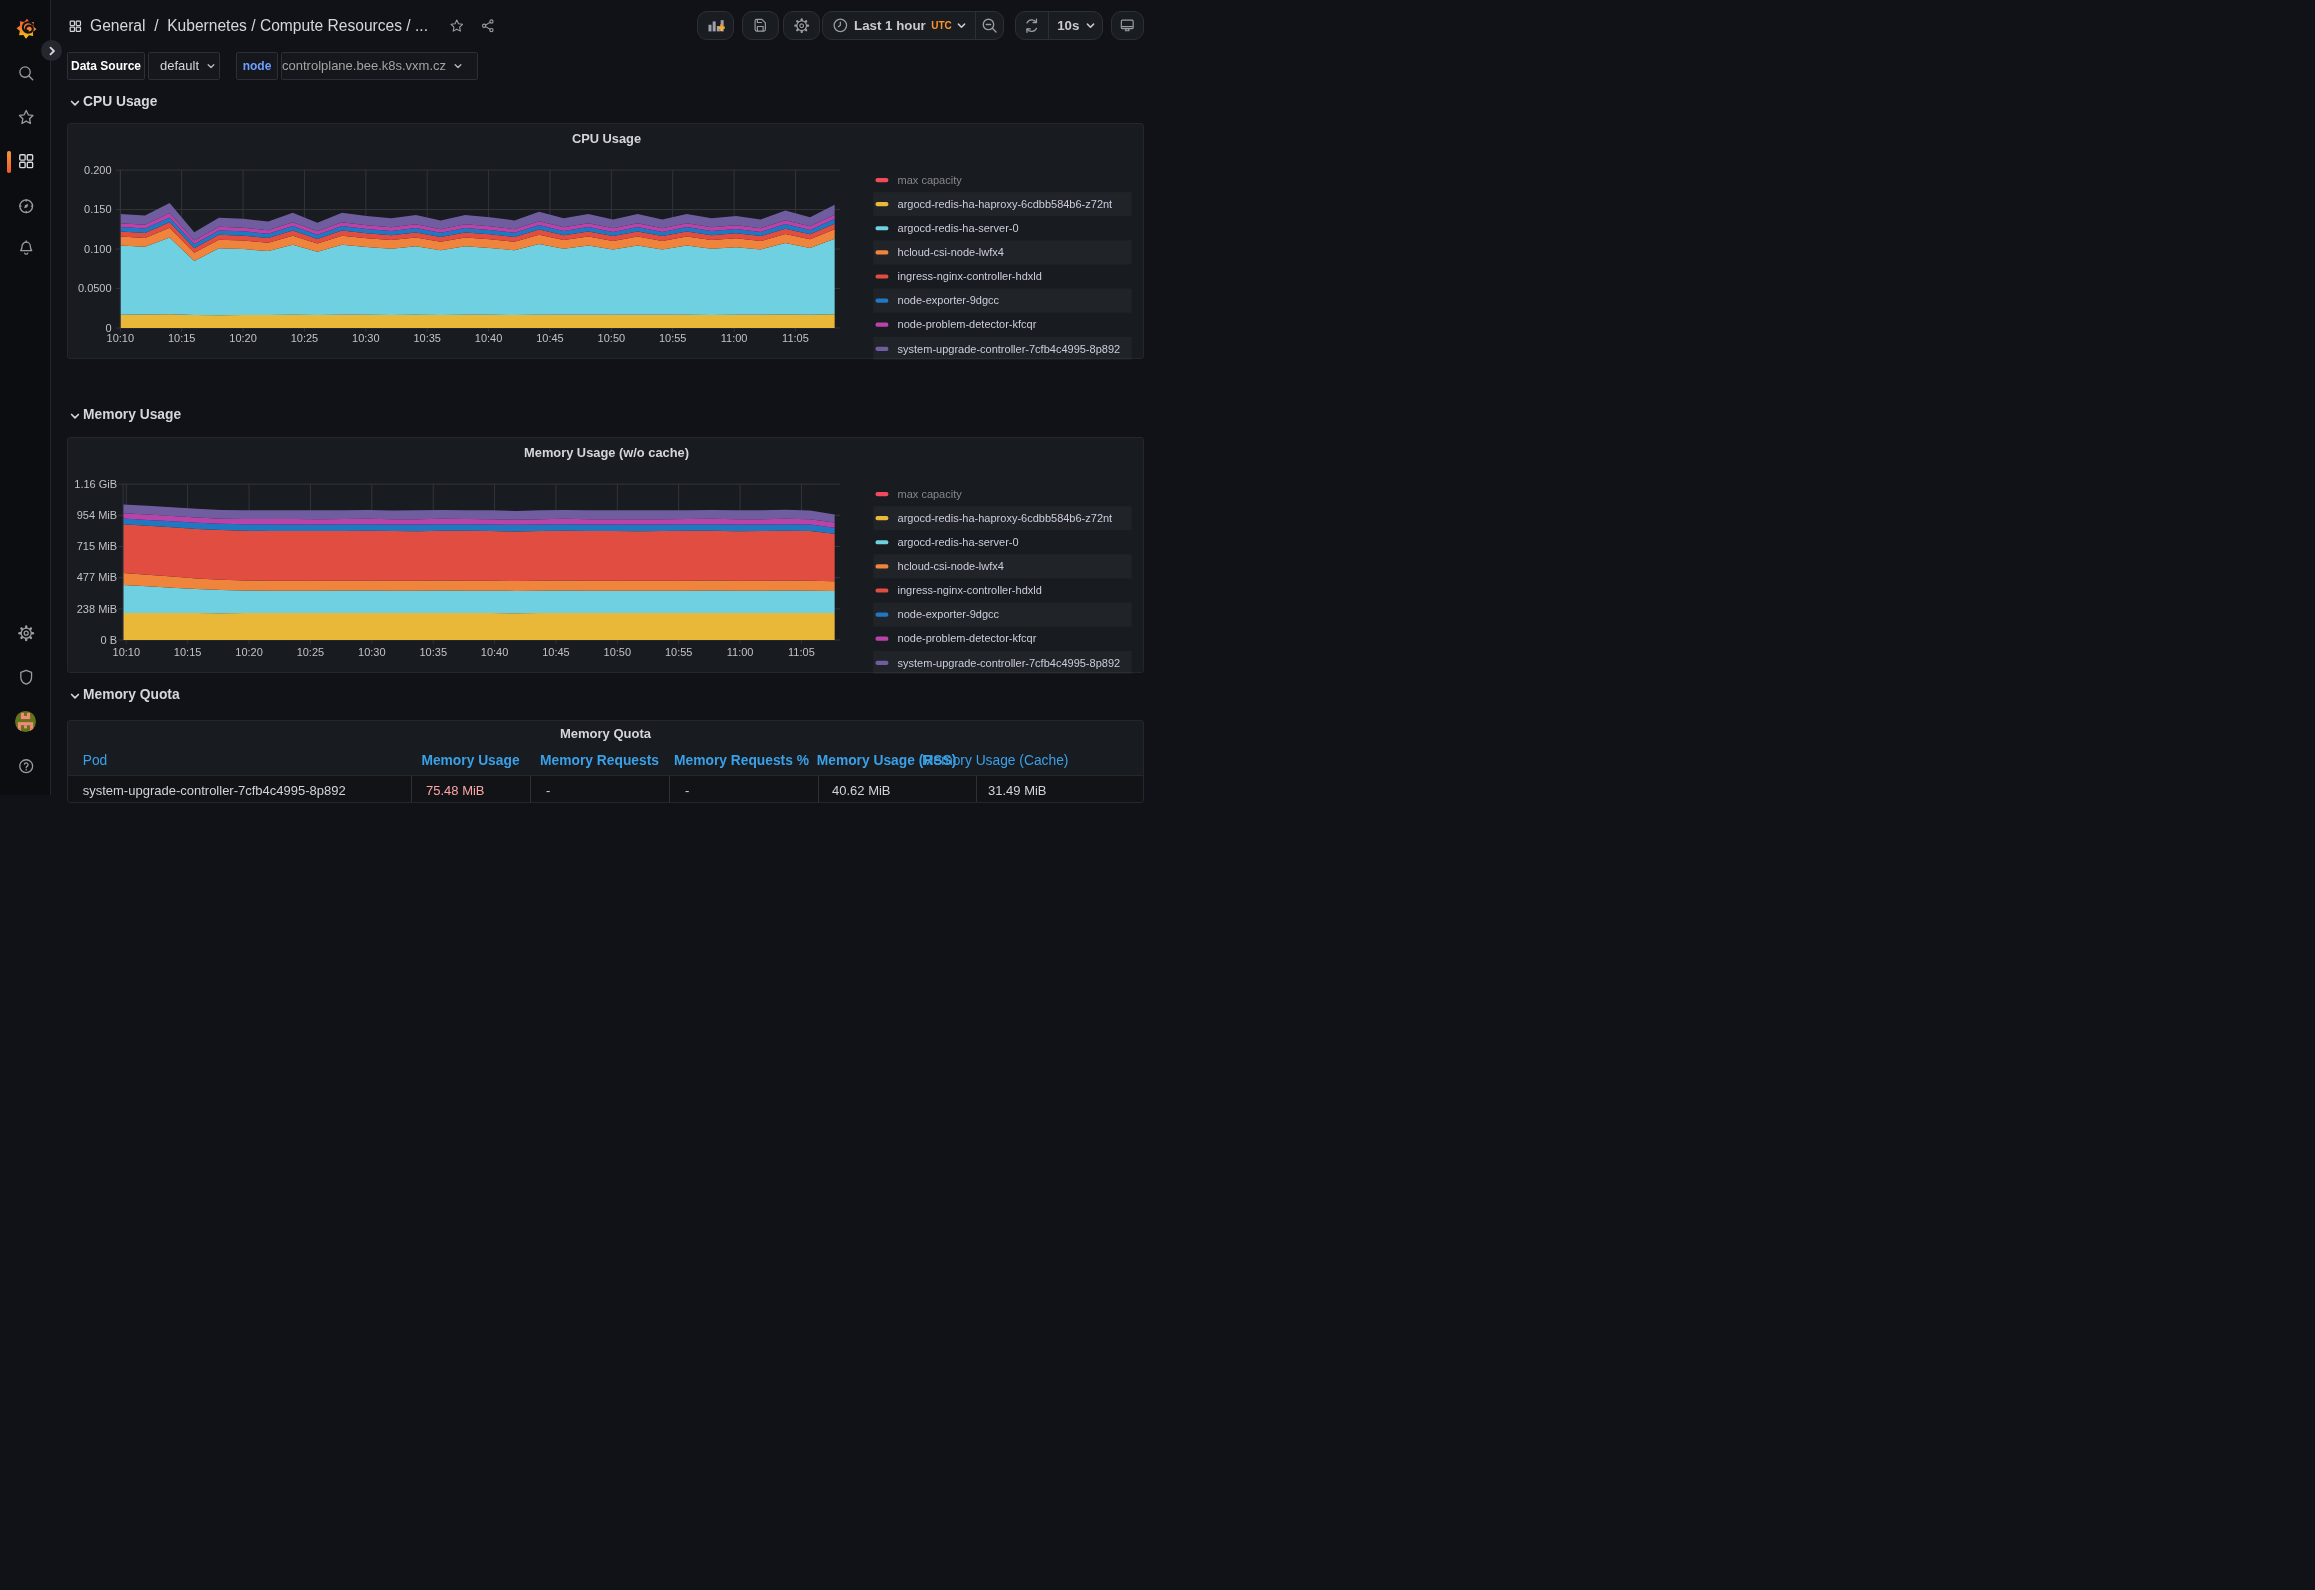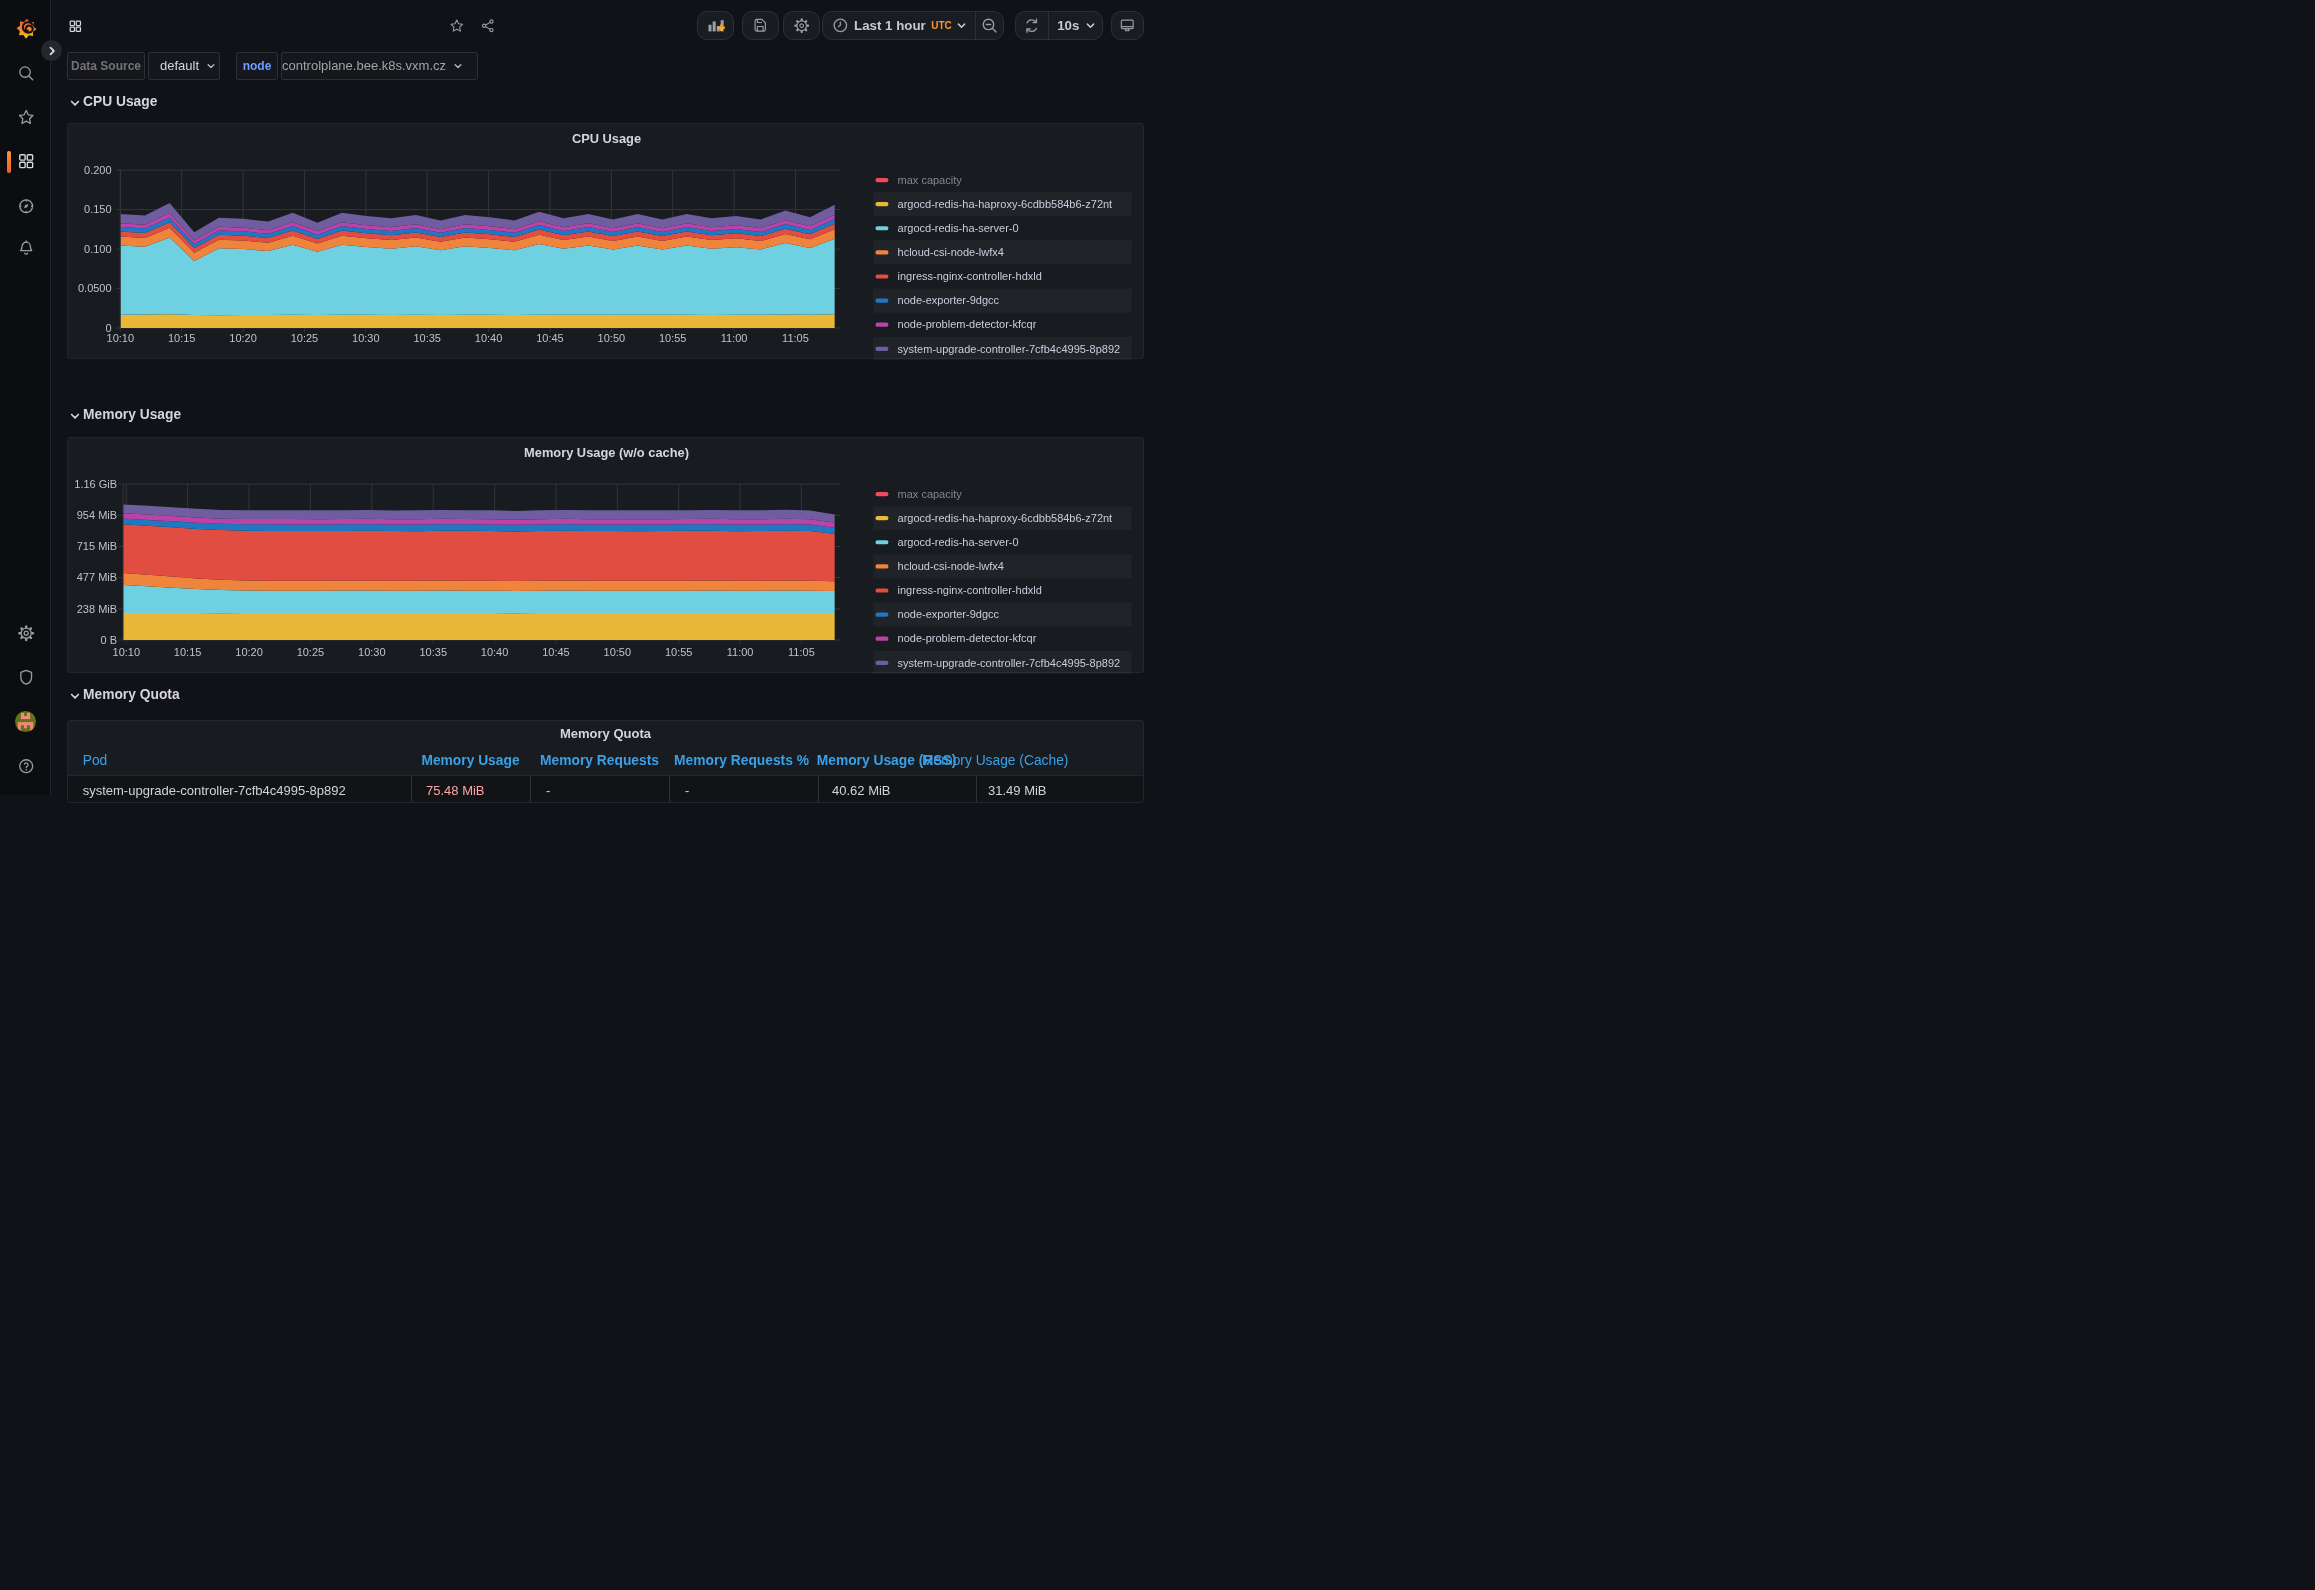--- a/index.html
+++ b/index.html
@@ -97,20 +97,21 @@
             <rect x="16.5" y="19" width="6.5" height="4"></rect>
 </g>
         </g>
       </svg></div>
 <div class="abs" style="left:68px;top:19px"><svg width="14.7" height="14.7" viewBox="0 0 24 24" style="">
         <rect x="3.6" y="3.6" width="7" height="7" rx="1.2" fill="none" stroke="#d5d6db" stroke-width="2" stroke-linejoin="round"></rect>
         <rect x="13.4" y="3.6" width="7" height="7" rx="1.2" fill="none" stroke="#d5d6db" stroke-width="2" stroke-linejoin="round"></rect>
         <rect x="3.6" y="13.4" width="7" height="7" rx="1.2" fill="none" stroke="#d5d6db" stroke-width="2" stroke-linejoin="round"></rect>
         <rect x="13.4" y="13.4" width="7" height="7" rx="1.2" fill="none" stroke="#d5d6db" stroke-width="2" stroke-linejoin="round"></rect>
       </svg></div>
+<div class="abs" style="left:90px;top:0;height:51px;display:flex;align-items:center;font-size:15.6px;color:#d5d6db;white-space:nowrap">General&nbsp; /&nbsp; Kubernetes / Compute Resources / ...</div>
 <div class="abs" style="left:449px;top:18px"><svg width="15.6" height="15.6" viewBox="0 0 24 24" style="">
         <path d="M12 3.2 L14.7 8.9 L20.8 9.7 L16.4 14 L17.5 20.2 L12 17.2 L6.5 20.2 L7.6 14 L3.2 9.7 L9.3 8.9 Z" fill="none" stroke="#9a9ca3" stroke-width="1.7" stroke-linecap="round" stroke-linejoin="round"></path>
       </svg></div>
 <div class="abs" style="left:480px;top:18px"><svg width="15.6" height="15.6" viewBox="0 0 24 24" style="">
         <circle cx="17.6" cy="5.4" r="2.5" fill="none" stroke="#9a9ca3" stroke-width="1.7" stroke-linecap="round" stroke-linejoin="round"></circle>
         <circle cx="6.4" cy="12" r="2.5" fill="none" stroke="#9a9ca3" stroke-width="1.7" stroke-linecap="round" stroke-linejoin="round"></circle>
         <circle cx="17.6" cy="18.6" r="2.5" fill="none" stroke="#9a9ca3" stroke-width="1.7" stroke-linecap="round" stroke-linejoin="round"></circle>
         <line x1="8.7" y1="10.7" x2="15.4" y2="6.7" fill="none" stroke="#9a9ca3" stroke-width="1.7" stroke-linecap="round" stroke-linejoin="round"></line>
         <line x1="8.7" y1="13.3" x2="15.4" y2="17.3" fill="none" stroke="#9a9ca3" stroke-width="1.7" stroke-linecap="round" stroke-linejoin="round"></line>
       </svg></div>
@@ -196,21 +197,21 @@
       </div>
 </div>
 <div class="tbtn" style="left:1111px;width:33px">
       <svg width="16.5" height="16.5" viewBox="0 0 24 24" style="">
         <rect x="3.4" y="4.6" width="17.2" height="12.2" rx="1.4" fill="none" stroke="#9a9ca3" stroke-width="1.7" stroke-linecap="round" stroke-linejoin="round"></rect>
         <line x1="4.4" y1="13.9" x2="19.6" y2="13.9" fill="none" stroke="#9a9ca3" stroke-width="1.7" stroke-linecap="round" stroke-linejoin="round"></line>
         <path d="M9.4 20 L10.3 16.8 H13.7 L14.6 20 Z" fill="none" stroke="#9a9ca3" stroke-width="1.7" stroke-linecap="round" stroke-linejoin="round"></path>
       </svg>
     </div>
 <div class="vbox" style="left:67px;width:78px;justify-content:center">
-      <span style="font-size:12px;font-weight:700;color:#737373">Data Source</span>
+      <span style="font-size:12px;font-weight:700;color:#ffffff">Data Source</span>
     </div>
 <div class="vbox" style="left:148px;width:72px">
       <span style="margin-left:11px;font-size:13px;color:#d5d6db">default</span>
       <span style="margin-left:7.3px;display:flex">
         <svg width="10" height="10" viewBox="0 0 16 16">
           <path d="M3.5 6 L8 10.5 L12.5 6" fill="none" stroke="#b7b8bf" stroke-width="2.2" stroke-linecap="round" stroke-linejoin="round"></path>
         </svg>
       </span>
     </div>
 <div class="vbox" style="left:236px;width:42px;justify-content:center">

